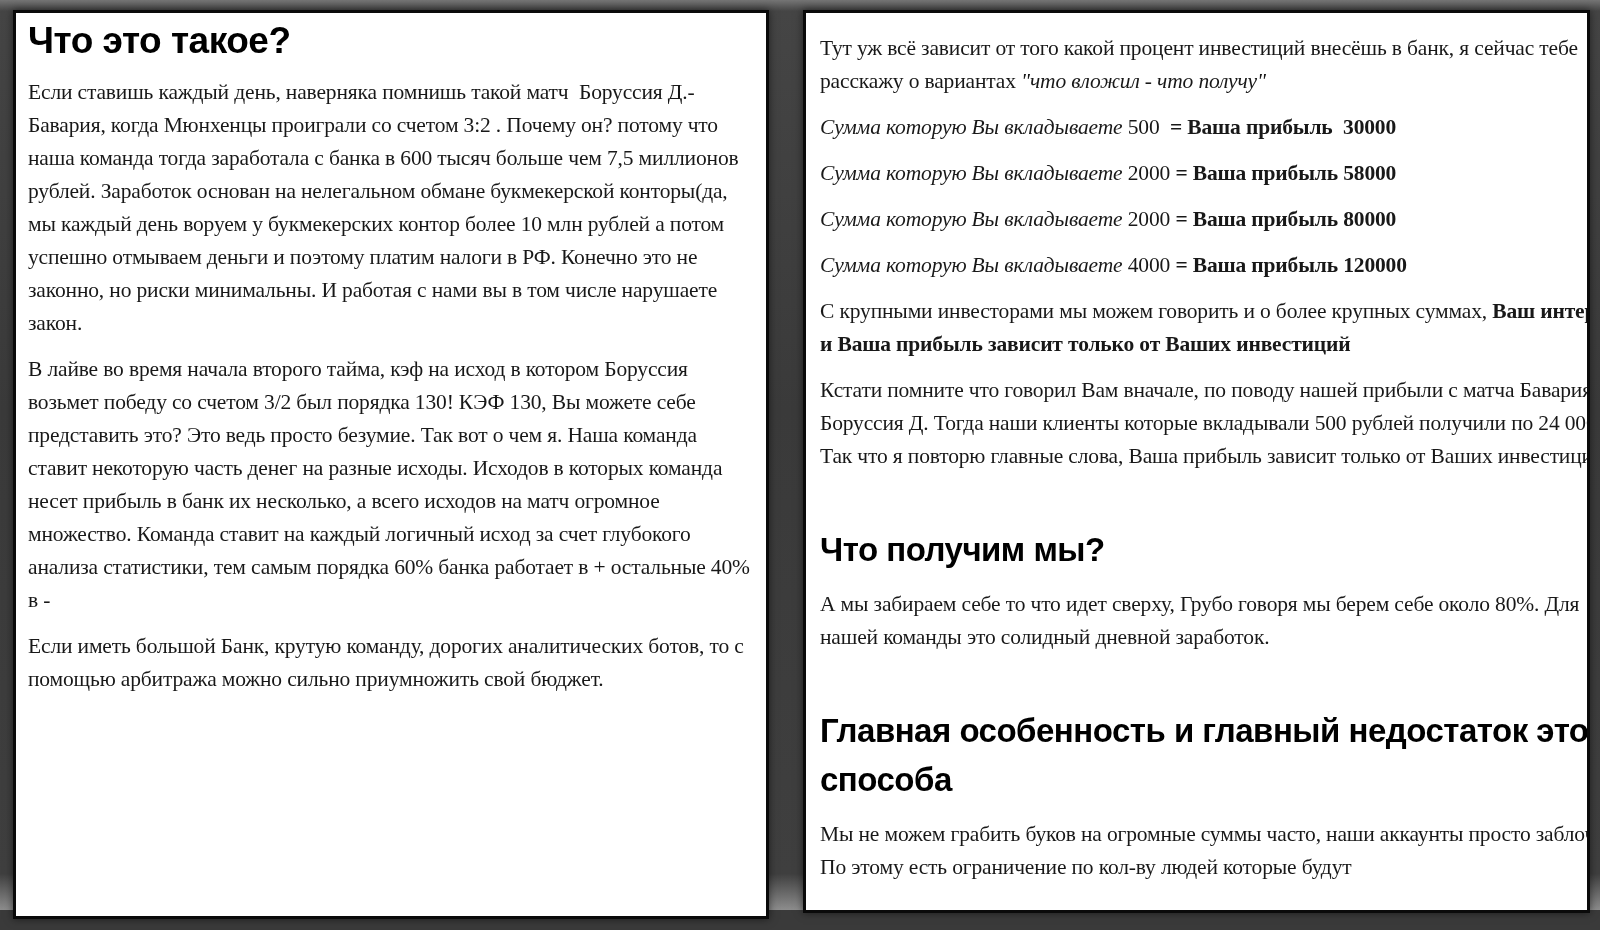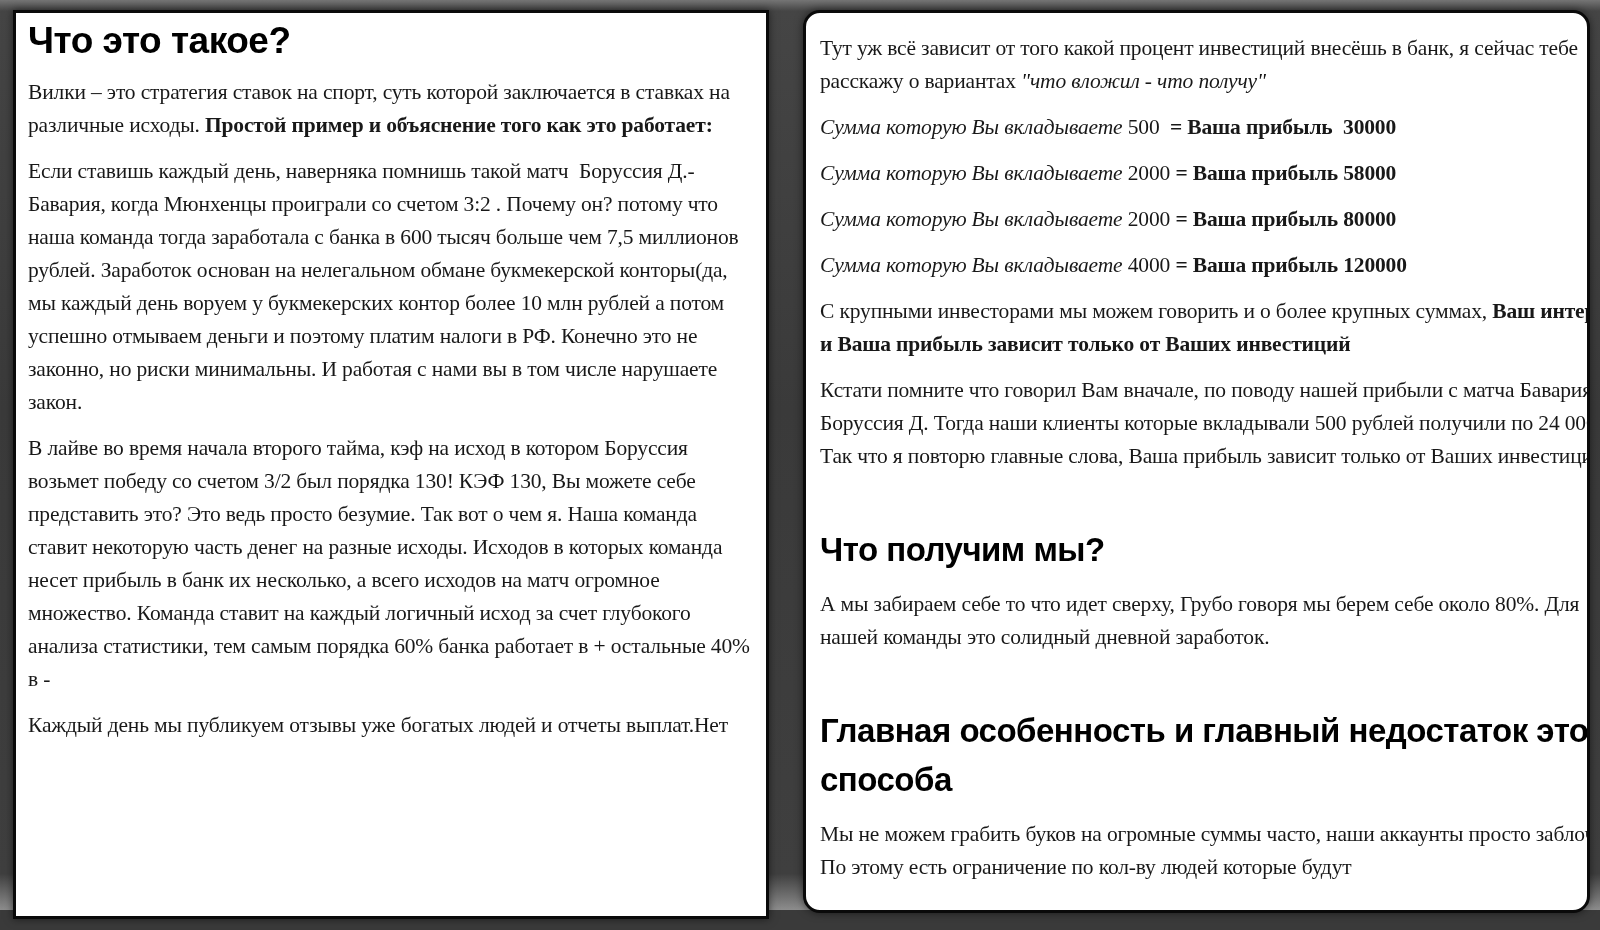--- a/index.html
+++ b/index.html
@@ -30,21 +30,20 @@
     left: 13px;
     width: 756px;
     height: 909px;
     padding: 4px 6px 0 12px;
   }
   .panel-right {
     left: 803px;
     width: 787px;
     height: 903px;
     padding: 6px 0 0 14px;
-    border-radius: 17px;
   }
   .panel-right .inner { width: 802px; }
   h1 {
     font-family: "Liberation Sans", "DejaVu Sans", sans-serif;
     font-weight: 700;
     font-size: 37px;
     line-height: 1.2;
     letter-spacing: -0.5px;
     color: #000000;
     margin: 2px 0 12px 0;
@@ -70,24 +69,23 @@
   .i { font-style: italic; }
 </style>
 </head>
 <body>
 
 <div class="stage">
 
   <section class="panel panel-left">
     <h1>Что это такое?</h1>
     <div class="inner">
-        <p><span>Вилки – это стратегия ставок на спорт, суть которой заключается в ставках на различные исходы. </span><span class="b">Простой пример и объяснение того как это работает:</span></p>
         <p><span>Если ставишь каждый день, наверняка помнишь такой матч  Боруссия Д.-Бавария, когда Мюнхенцы проиграли со счетом 3:2 . Почему он? потому что наша команда тогда заработала с банка в 600 тысяч больше чем 7,5 миллионов рублей. Заработок основан на нелегальном обмане букмекерской конторы(да, мы каждый день воруем у букмекерских контор более 10 млн рублей а потом успешно отмываем деньги и поэтому платим налоги в РФ. Конечно это не законно, но риски минимальны. И работая с нами вы в том числе нарушаете закон.</span></p>
         <p><span>В лайве во время начала второго тайма, кэф на исход в котором Боруссия возьмет победу со счетом 3/2 был порядка 130! КЭФ 130, Вы можете себе представить это? Это ведь просто безумие. Так вот о чем я. Наша команда ставит некоторую часть денег на разные исходы. Исходов в которых команда несет прибыль в банк их несколько, а всего исходов на матч огромное множество. Команда ставит на каждый логичный исход за счет глубокого анализа статистики, тем самым порядка 60% банка работает в + остальные 40% в -</span></p>
-        <p><span>Каждый день мы публикуем отзывы уже богатых людей и отчеты выплат.Нет</span></p>
+        <p><span>Если иметь большой Банк, крутую команду, дорогих аналитических ботов, то с помощью арбитража можно сильно приумножить свой бюджет.</span></p>
       </div>
   </section>
 
   <section class="panel panel-right">
     <div class="inner">
         <p><span>Тут уж всё зависит от того какой процент инвестиций внесёшь в банк, я сейчас тебе расскажу о вариантах </span><span class="i">"что вложил - что получу"</span></p>
         <p><span class="i">Сумма которую Вы вкладываете </span><span>500  </span><span class="b">= Ваша прибыль  30000</span></p>
         <p><span class="i">Сумма которую Вы вкладываете </span><span>2000 </span><span class="b">= Ваша прибыль 58000</span></p>
         <p><span class="i">Сумма которую Вы вкладываете </span><span>2000 </span><span class="b">= Ваша прибыль 80000</span></p>
         <p><span class="i">Сумма которую Вы вкладываете </span><span>4000 </span><span class="b">= Ваша прибыль 120000</span></p>

